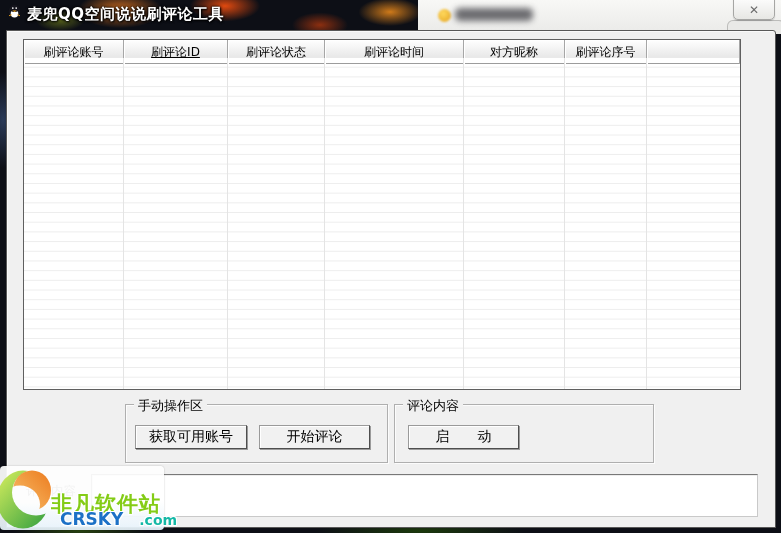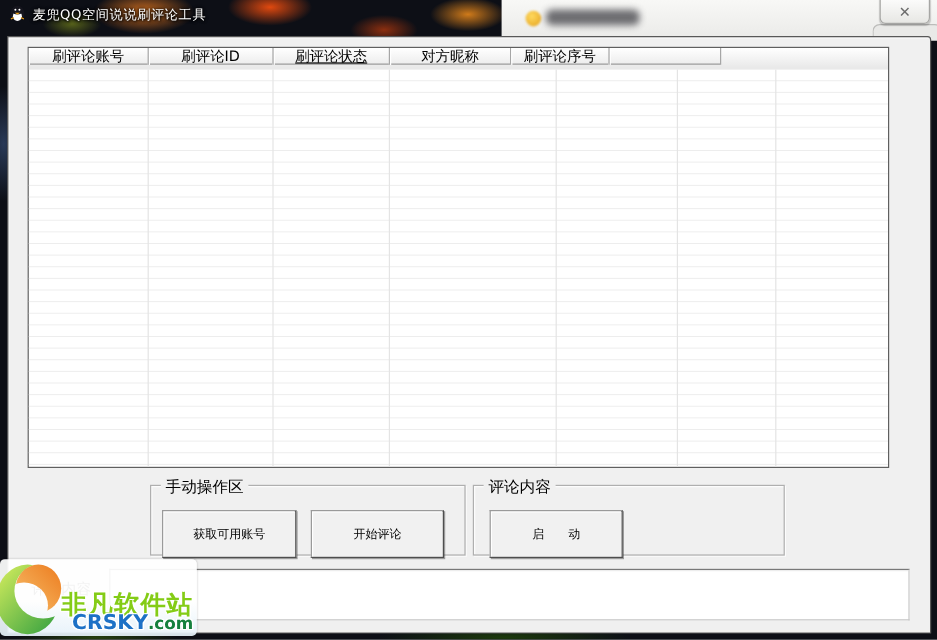--- a/index.html
+++ b/index.html
@@ -44,41 +44,42 @@
     position:absolute;left:733px;top:-5px;width:40px;height:23px;
     background:linear-gradient(#ffffff,#e7e7e4);
     border:1px solid #a6a6a4;border-radius:5px;
     box-shadow:0 1px 1px rgba(0,0,0,.18);
     display:flex;align-items:flex-end;justify-content:center;
     color:#6b6b6b;font-size:12px;line-height:17px;cursor:default;
   }
   
   #app-icon{position:absolute;left:7px;top:3px;width:15px;height:15px;}
   #window-title{
-    position:absolute;left:27px;top:5px;font-size:11px;color:#fff;letter-spacing:.5px;
+    position:absolute;left:27px;top:5px;font-size:15px;color:#fff;letter-spacing:.5px;
     text-shadow:0 0 3px #000,1px 1px 2px #000,-1px 0 2px rgba(0,0,0,.7);
     white-space:nowrap;
+    font-weight:bold;
   }
   
   #app-window{
     position:absolute;left:6px;top:30px;width:770px;height:498px;
     background:#f0f0f0;border:1px solid #585858;border-radius:0 3px 0 0;
     box-shadow:inset 1px 1px 0 #fafafa;box-sizing:border-box;
   }
   
   #listview{
     position:absolute;left:16px;top:8px;width:718px;height:351px;
     background:#fff;border:1px solid #5f5f5f;box-sizing:border-box;
   }
   #table-header{
     display:flex;height:18px;
     background:linear-gradient(#ffffff,#e9e9e9 90%);
   }
   .th{
-    box-sizing:border-box;height:14px;
+    box-sizing:border-box;height:24px;
     border-right:1px solid #a6a6a6;
     box-shadow:inset 1px 1px 0 #ffffff, inset 0 -1px 0 #9c9c9c;
     font-size:12px;color:#000;
     display:flex;align-items:center;justify-content:center;
     overflow:hidden;white-space:nowrap;cursor:default;
   }
   #table-body{
     position:absolute;left:0;right:0;top:18px;bottom:0;display:flex;
     background-image:linear-gradient(to bottom, transparent 0 8.7px, #ededed 8.7px 9.7px);
     background-size:100% 9.7px;
@@ -91,25 +92,25 @@
     border:1px solid #afafaf;
     box-shadow:inset 1px 1px 0 #fcfcfc, 1px 1px 0 #fcfcfc;
   }
   #manual-group{left:118px;top:373px;width:263px;}
   #auto-group{left:387px;top:373px;width:260px;}
   .group-legend{
     position:absolute;top:-8px;left:8px;background:#f0f0f0;
     padding:0 4px;font-size:13px;color:#000;white-space:nowrap;text-align:center;
   }
   .win-btn{
-    position:absolute;box-sizing:border-box;height:40px;top:20px;
+    position:absolute;box-sizing:border-box;height:24px;top:20px;
     background:#f1f1f1;
     border:1px solid;border-color:#9a9a9a #4e4e4e #4e4e4e #9a9a9a;
     box-shadow:inset 1px 1px 0 #ffffff, 1px 1px 0 rgba(50,50,50,.45);
-    font-size:10px;color:#000;
+    font-size:14px;color:#000;
     display:flex;align-items:center;justify-content:center;
     white-space:pre;cursor:default;font-family:inherit;
   }
   #btn-get-accounts{left:9px;width:112px;}
   #btn-start-comment{left:133px;width:111px;}
   #btn-auto-start{left:13px;width:111px;}
   #btn-auto-stop{left:135px;width:110px;}
   
   #comment-label{
     position:absolute;left:19px;top:452px;font-size:12.5px;color:#4a4a4a;white-space:nowrap;
@@ -165,22 +166,23 @@
     <path d="M2.2 13.6l2.6-1.2M13.8 13.6l-2.6-1.2" stroke="#f5a61a" stroke-width="1"></path>
   </svg>
 </div>
 <div id="window-title">麦兜QQ空间说说刷评论工具</div>
 
 <div id="app-window">
 
   <div id="listview">
     <div id="table-header">
         <div class="th" style="width: 100px;">刷评论账号</div>
-        <div class="th" style="width: 104px;">刷评论ID</div>
-        <div class="th" style="width: 97px; text-decoration: underline;">刷评论状态</div>
+        <div class="th" style="width: 104px; text-decoration: underline;">刷评论ID</div>
+        <div class="th" style="width: 97px;">刷评论状态</div>
+        <div class="th" style="width: 139px;">刷评论时间</div>
         <div class="th" style="width: 101px;">对方昵称</div>
         <div class="th" style="width: 82px;">刷评论序号</div>
         <div class="th" style="width: 93px;"></div>
       </div>
     <div id="table-body">
         <div class="col" style="width: 100px;"></div>
         <div class="col" style="width: 104px;"></div>
         <div class="col" style="width: 97px;"></div>
         <div class="col" style="width: 139px;"></div>
         <div class="col" style="width: 101px;"></div>
@@ -226,15 +228,15 @@
             <rect width="58" height="60" fill="#fff"></rect>
             <ellipse cx="23" cy="35" rx="20" ry="19" fill="#000"></ellipse>
           </mask>
       </defs>
       <ellipse cx="26" cy="30" rx="26" ry="29" fill="url(#g-green)" mask="url(#m-green)"></ellipse>
       <ellipse cx="35" cy="21" rx="19" ry="20" fill="url(#g-orange)" mask="url(#m-orange)"></ellipse>
     </svg>
   </div>
   <div id="wm-name" style="color: #84cc16;">非凡软件站</div>
   <div id="wm-domain">
-    <span class="dom" style="color: rgb(29, 113, 198);">CRSKY</span><span class="tld" style="color: #15803d;">.com</span>
+    <span class="dom" style="color: rgb(29, 113, 198);">CRSKY</span><span class="tld" style="color: #14b8a6; margin-left: 16px;">.com</span>
   </div>
 </div>
 
 </body></html>

